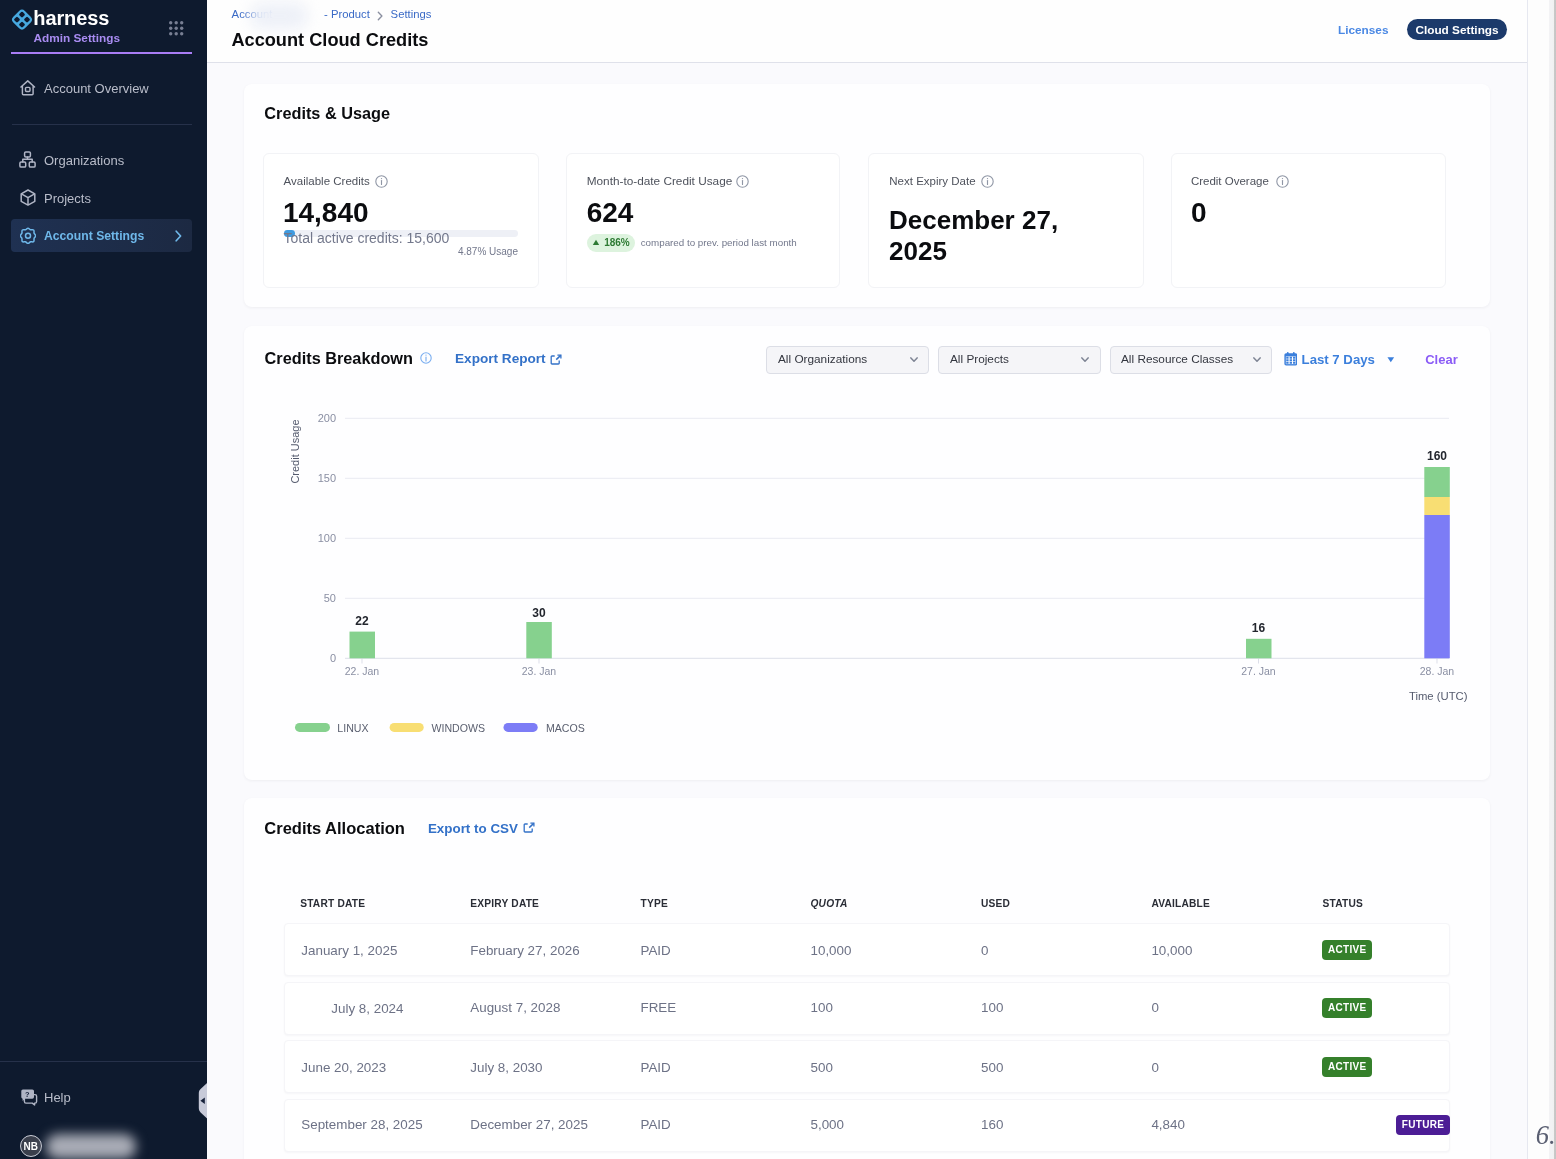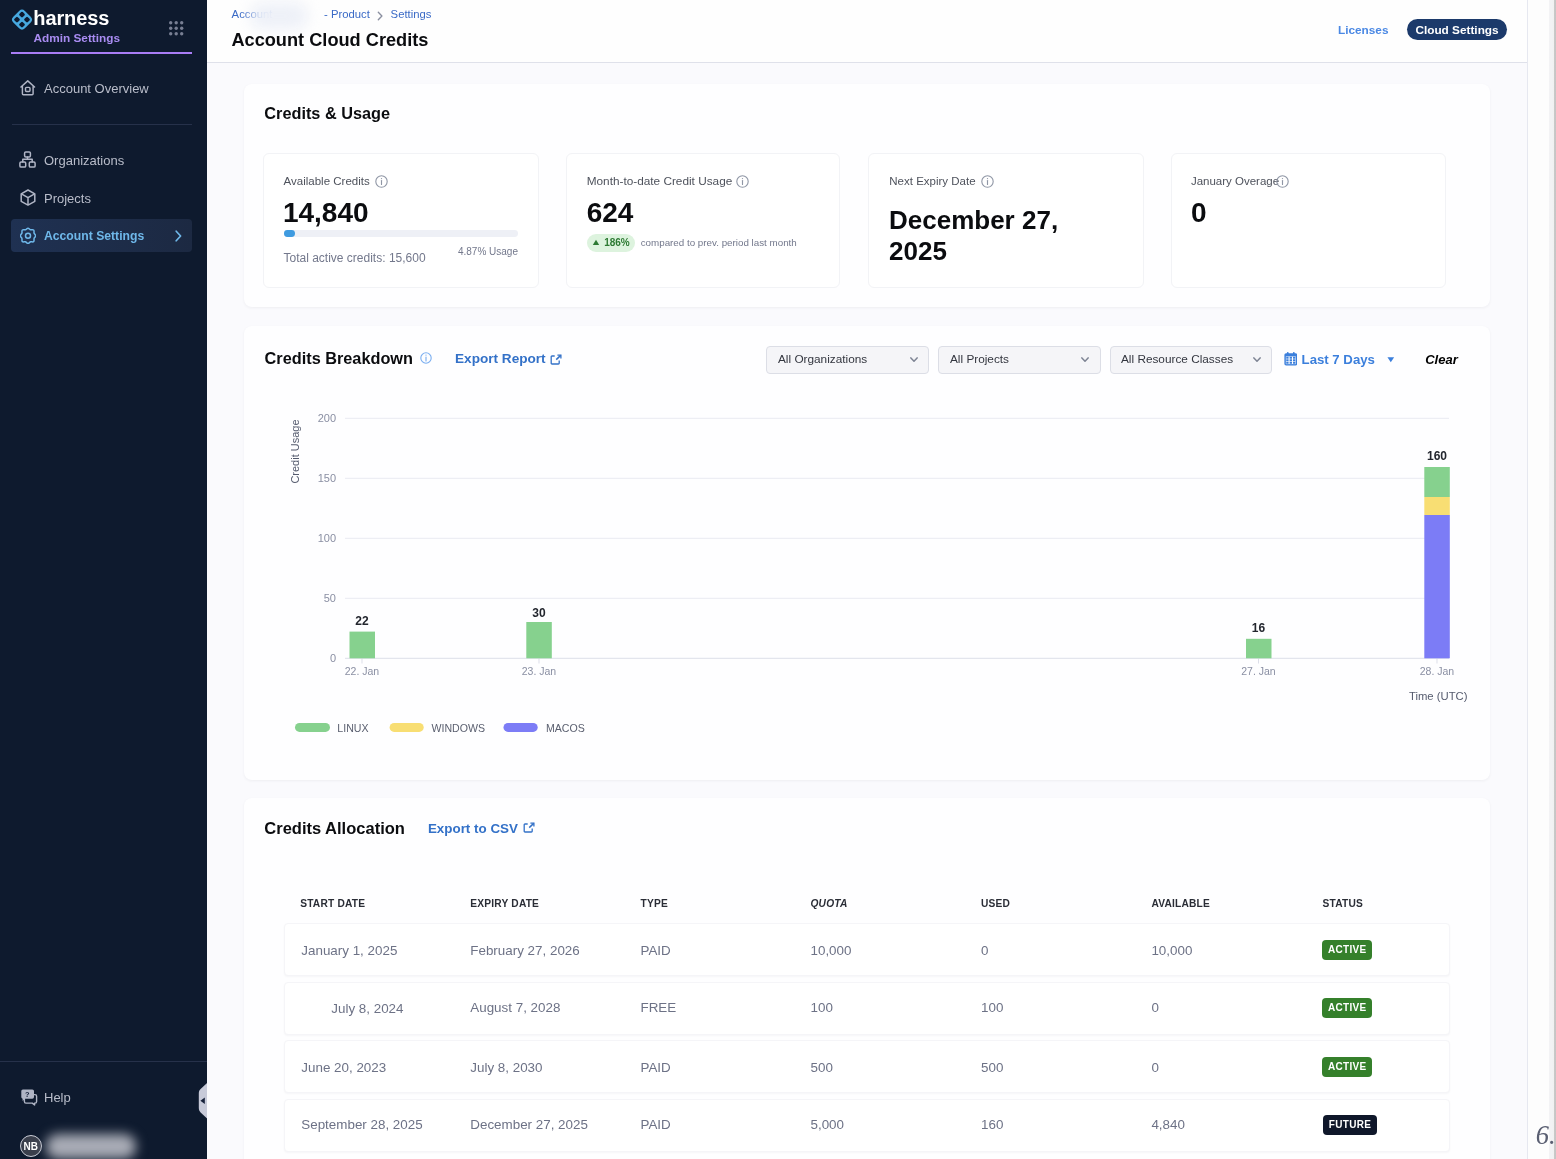--- a/index.html
+++ b/index.html
@@ -147,21 +147,21 @@
 
   <div class="lbl" style="left:283.6px;top:175.8px;font-size:11.5px;">Available Credits</div>
   <svg class="abs" style="left:374.8px;top:175.2px" width="13" height="13" viewBox="0 0 13 13" fill="none" stroke="#8f96a5" stroke-width="1.1">
       <circle cx="6.5" cy="6.5" r="5.7"></circle>
       <path d="M6.5 5.6 V9.4" stroke-width="1.15" stroke-linecap="round"></path>
       <circle cx="6.5" cy="3.6" r=".65" fill="#8f96a5" stroke="none"></circle>
     </svg>
   <div class="val" style="left:282.9px;top:198.7px;font-size:28px;">14,840</div>
   <div class="abs" style="left:283.6px;top:230px;width:234.3px;height:6.7px;border-radius:3.4px;background:#eef0f6;"></div>
   <div class="abs" style="left:283.6px;top:230px;width:11.5px;height:6.7px;border-radius:3.4px;background:#3f9be0;"></div>
-  <div class="sub" style="left:283.5px;top:252px;font-size:12px;text-align:center;">Total active credits: 15,600</div>
+  <div class="sub" style="left:283.5px;top:231px;font-size:14px;text-align:center;">Total active credits: 15,600</div>
   <div class="sub" style="left:455px;top:247px;width:63px;text-align:right;font-size:10px;">4.87% Usage</div>
 
   <div class="lbl" style="left:586.7px;top:175.8px;font-size:11.8px;">Month-to-date Credit Usage</div>
   <svg class="abs" style="left:736.0px;top:175.2px" width="13" height="13" viewBox="0 0 13 13" fill="none" stroke="#8f96a5" stroke-width="1.1">
       <circle cx="6.5" cy="6.5" r="5.7"></circle>
       <path d="M6.5 5.6 V9.4" stroke-width="1.15" stroke-linecap="round"></path>
       <circle cx="6.5" cy="3.6" r=".65" fill="#8f96a5" stroke="none"></circle>
     </svg>
   <div class="val" style="left:586.7px;top:198.7px;font-size:28px;">624</div>
   <div class="abs" style="left:586.6px;top:233.5px;width:48px;height:18.4px;border-radius:9.2px;background:#ddf3de;"></div>
@@ -172,21 +172,21 @@
   <div class="sub" style="left:640.7px;top:237.8px;font-size:9.8px;">compared to prev. period last month</div>
 
   <div class="lbl" style="left:889.3px;top:175.8px;font-size:11.5px;">Next Expiry Date</div>
   <svg class="abs" style="left:980.8px;top:175.2px" width="13" height="13" viewBox="0 0 13 13" fill="none" stroke="#8f96a5" stroke-width="1.1">
       <circle cx="6.5" cy="6.5" r="5.7"></circle>
       <path d="M6.5 5.6 V9.4" stroke-width="1.15" stroke-linecap="round"></path>
       <circle cx="6.5" cy="3.6" r=".65" fill="#8f96a5" stroke="none"></circle>
     </svg>
   <div class="abs" style="left:889px;top:205.3px;width:180px;font-size:26px;line-height:31px;font-weight:bold;color:#0b0c0f;">December 27, 2025</div>
 
-  <div class="lbl" style="left:1190.9px;top:175.8px;font-size:11.5px;">January Overage</div>
+  <div class="lbl" style="left:1190.9px;top:175.8px;font-size:11.5px;">Credit Overage</div>
   <svg class="abs" style="left:1275.7px;top:175.2px" width="13" height="13" viewBox="0 0 13 13" fill="none" stroke="#8f96a5" stroke-width="1.1">
       <circle cx="6.5" cy="6.5" r="5.7"></circle>
       <path d="M6.5 5.6 V9.4" stroke-width="1.15" stroke-linecap="round"></path>
       <circle cx="6.5" cy="3.6" r=".65" fill="#8f96a5" stroke="none"></circle>
     </svg>
   <div class="val" style="left:1191px;top:198.7px;font-size:28px;">0</div>
 
   <div class="panel" style="top:325.6px;height:454.4px;"></div>
   <div class="h2" style="left:264.6px;top:350.4px;font-size:16.3px;">Credits Breakdown</div>
   <svg class="abs" style="left:420.3px;top:352.3px" width="12" height="12" viewBox="0 0 12 12" fill="none" stroke="#7aaef0" stroke-width="1.1">
@@ -230,21 +230,21 @@
         <rect x="9.3" y="7.4" width="2.4" height="2.0"></rect>
       <rect x="2.3" y="10.0" width="2.4" height="2.0"></rect>
         <rect x="5.8" y="10.0" width="2.4" height="2.0"></rect>
         <rect x="9.3" y="10.0" width="2.4" height="2.0"></rect>
     </g>
   </svg>
   <div class="link" style="left:1301.6px;top:352.5px;font-size:13.2px;color:#3b7fdc;">Last 7 Days</div>
   <svg class="abs" style="left:1387px;top:357.1px" width="7.6" height="5.6" viewBox="0 0 8 6">
       <path d="M.4 .4 H7.6 L4 5.6 Z" fill="#3b7fdc"></path>
     </svg>
-  <div class="link" style="left:1425.2px;top:352.7px;font-size:13px;color:#000000;font-style:italic;">Clear</div>
+  <div class="link" style="left:1425.2px;top:352.7px;font-size:13px;color:#8b5cf6;">Clear</div>
 
   <svg class="abs" style="left:0;top:0" width="1556" height="1159">
     <g stroke="#e9eaf2" stroke-width="1">
       <line x1="345" y1="418.3" x2="1449" y2="418.3"></line>
       <line x1="345" y1="478.3" x2="1449" y2="478.3"></line>
       <line x1="345" y1="538.3" x2="1449" y2="538.3"></line>
       <line x1="345" y1="598.3" x2="1449" y2="598.3"></line>
     </g>
     <line x1="345" y1="658.3" x2="1449" y2="658.3" stroke="#dddfe9" stroke-width="1"></line>
     <g stroke="#dddfe9" stroke-width="1">
@@ -337,19 +337,19 @@
   <div class="td" style="left:981px;top:1060.5px;font-size:13.4px;">500</div>
   <div class="td" style="left:1151.4px;top:1060.5px;font-size:13.4px;">0</div>
   <div class="badge" style="left:1322.2px;top:1056.9px;width:50px;background:#35802b;font-size:10px;">ACTIVE</div>
 
   <div class="td" style="left:301.3px;top:1118.3px;font-size:13.4px;">September 28, 2025</div>
   <div class="td" style="left:470.3px;top:1118.3px;font-size:13.4px;">December 27, 2025</div>
   <div class="td" style="left:640.5px;top:1118.3px;font-size:13.4px;">PAID</div>
   <div class="td" style="left:810.5px;top:1118.3px;font-size:13.4px;">5,000</div>
   <div class="td" style="left:981px;top:1118.3px;font-size:13.4px;">160</div>
   <div class="td" style="left:1151.4px;top:1118.3px;font-size:13.4px;">4,840</div>
-  <div class="badge" style="left:1323px;top:1115.2px;width:54px;background:#0f172a;font-size:10px;">FUTURE</div>
+  <div class="badge" style="left:1396px;top:1115.2px;width:54px;background:#4c1d95;font-size:10px;">FUTURE</div>
 
   <div class="abs" style="left:1528px;top:0;width:22px;height:1159px;background:#fdfdfd;"></div>
   <div class="abs" style="left:1527px;top:0;width:1px;height:1159px;background:#e6e8f0;"></div>
   <div class="abs" style="left:1549px;top:0;width:7px;height:1159px;background:linear-gradient(90deg,#f3f3f5 0,#f1f1f3 55%,#fcfcfc 62%,#c9c9c9 72%,#c4c4c4 100%);"></div>
   <div class="abs" style="left:1535.8px;top:1122px;font-family:'Liberation Serif',serif;font-style:italic;font-size:26.5px;line-height:1;color:#5a5f72;">6.</div>
 </div>
 
 </body></html>

